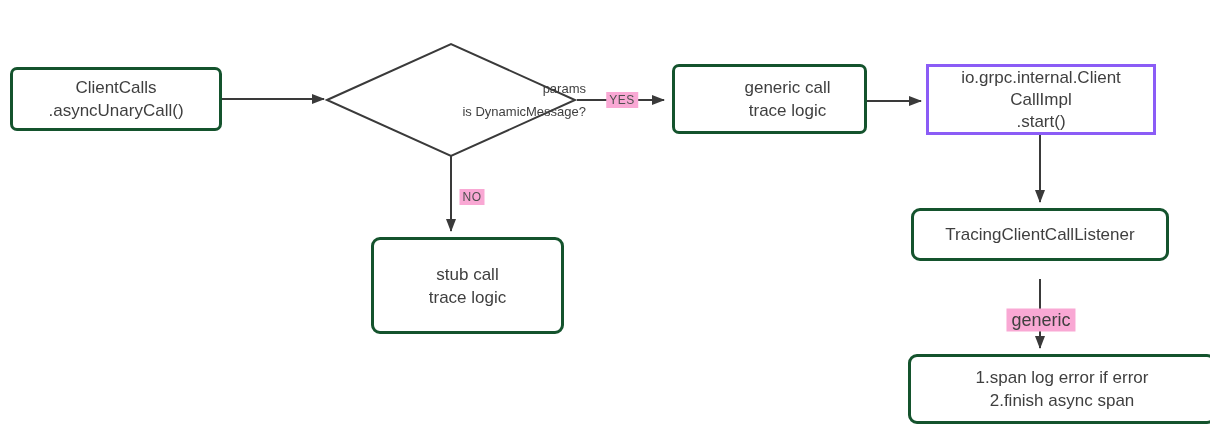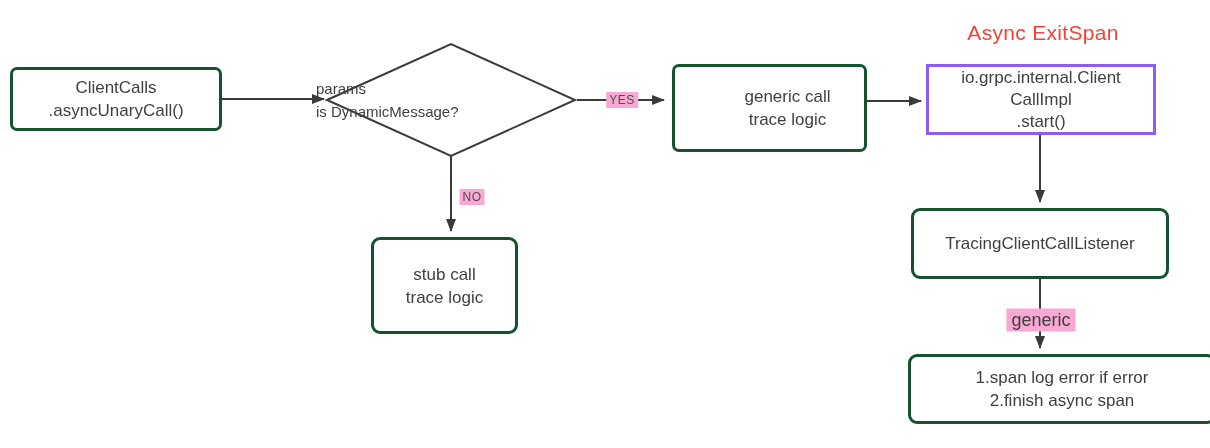--- a/index.html
+++ b/index.html
@@ -35,23 +35,23 @@
     border: 3px solid #14532d;
     border-radius: 7px;
   }
   .node.sharp {
     border: 3px solid #8b5cf6;
     border-radius: 0;
     line-height: 22px;
   }
   .decision-text {
     position: absolute;
-    text-align: left;
+    text-align: right;
     white-space: pre-line;
-    font-size: 15px;
+    font-size: 13px;
     line-height: 23px;
     color: #3f3f3f;
     z-index: 2;
   }
   .edge-label {
     position: absolute;
     transform: translate(-50%, -50%);
     background: #f9a8d4;
     padding: 1px 5px;
     font-size: 18px;
@@ -95,41 +95,40 @@
 
     <line x1="867" y1="101" x2="921" y2="101" stroke="#3a3a3a" stroke-width="2" marker-end="url(#arrow)"></line>
 
     <line x1="451" y1="156" x2="451" y2="231" stroke="#3a3a3a" stroke-width="2" marker-end="url(#arrow)"></line>
 
     <line x1="1040" y1="135" x2="1040" y2="202" stroke="#3a3a3a" stroke-width="2" marker-end="url(#arrow)"></line>
 
     <line x1="1040" y1="279" x2="1040" y2="348" stroke="#3a3a3a" stroke-width="2" marker-end="url(#arrow)"></line>
   </svg>
 
-  <div class="annotation-red" style="left:1043px; top:33px;">Async ExitSpan</div>
 
   <div class="node boxed" style="left:10px; top:67px; width:212px; height:64px;">ClientCalls
 .asyncUnaryCall()</div>
 
   <div class="decision-text" style="left:316px; top:77px; width:270px;">params
 is DynamicMessage?</div>
 
-  <div class="node boxed" style="left:672px; top:64px; width:195px; height:88px;padding-left:36px;">generic call
+  <div class="node boxed" style="left:672px; top:64px; width:195px; height:70px;padding-left:36px;">generic call
 trace logic</div>
 
   <div class="node sharp" style="left:926px; top:64px; width:230px; height:71px;">io.grpc.internal.Client
 CallImpl
 .start()</div>
 
-  <div class="node boxed" style="left:911px; top:208px; width:258px; height:71px; border-radius:9px;">TracingClientCallListener</div>
+  <div class="node boxed" style="left:911px; top:208px; width:258px; height:53px; border-radius:9px;">TracingClientCallListener</div>
 
   <div class="node boxed" style="left:908px; top:354px; width:308px; height:70px; border-radius:9px;">1.span log error if error
 2.finish async span</div>
 
-  <div class="node boxed" style="left:371px; top:237px; width:147px; height:97px; border-radius:9px;">stub call
+  <div class="node boxed" style="left:371px; top:237px; width:193px; height:97px; border-radius:9px;">stub call
 trace logic</div>
 
   <div class="edge-label small" style="left:622px; top:100px;">YES</div>
 
   <div class="edge-label small" style="left:452px; top:197px;margin-left:20px;">NO</div>
 
 
   <div class="edge-label" style="left:1041px; top:320px;">generic</div>
 
 </div>

